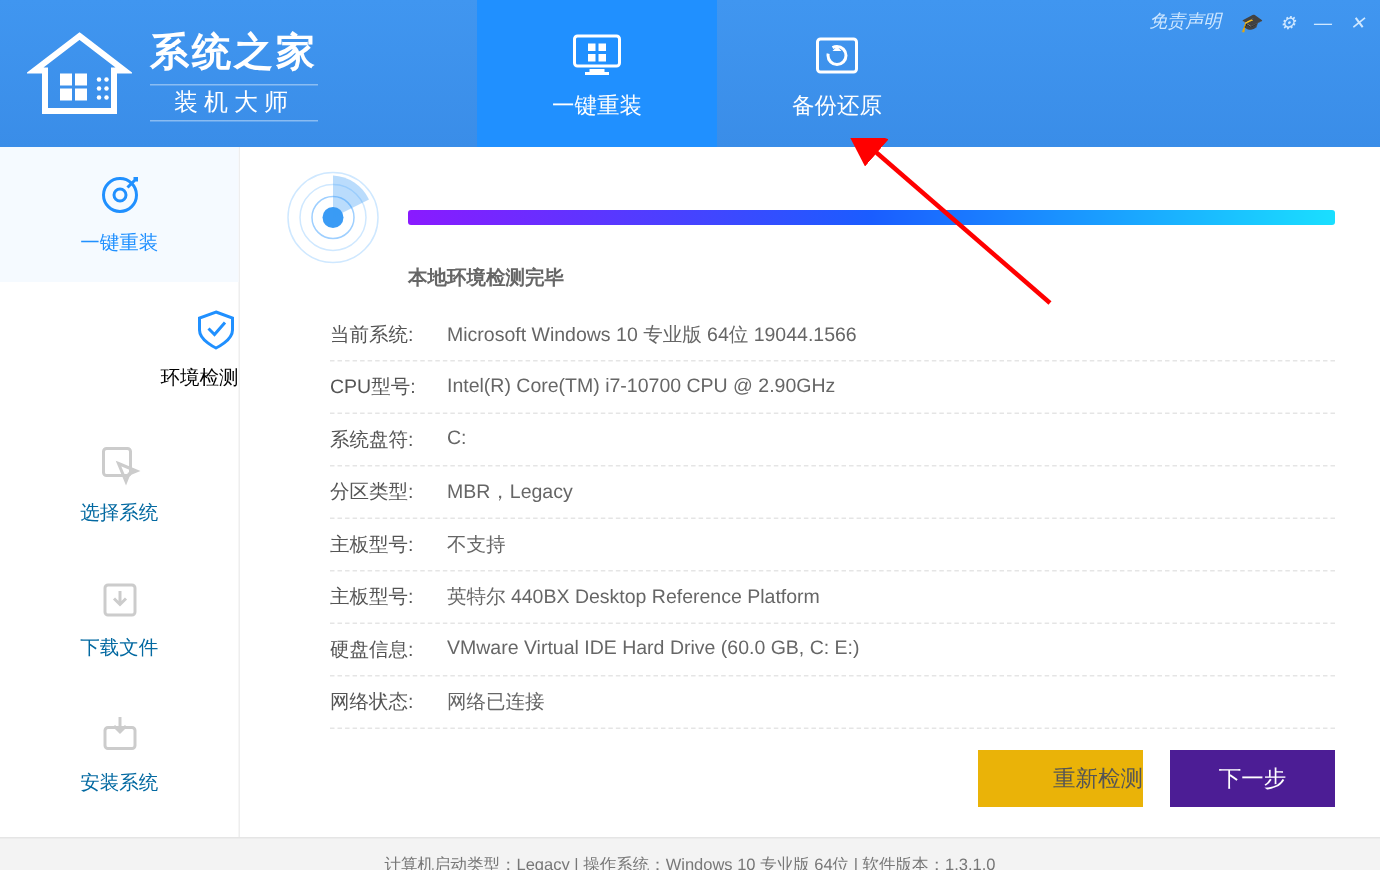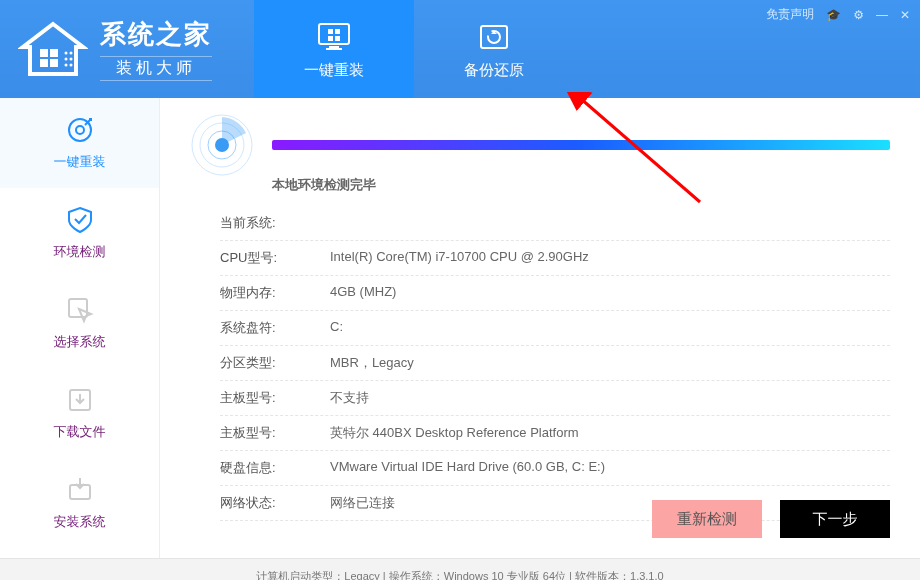--- a/index.html
+++ b/index.html
@@ -1,55 +1,55 @@
 <!DOCTYPE html>
 <html><head>
 <meta charset="utf-8">
 <style>
 * { margin: 0; padding: 0; box-sizing: border-box; font-family: "Microsoft YaHei", sans-serif; }
 body { width: 920px; height: 580px; overflow: hidden; background: #fff; }
 
 .header { height: 98px; background: linear-gradient(to bottom, #4096f0, #3a8de8); display: flex; align-items: stretch; position: relative; }
-.logo-area { width: 254px; display: flex; align-items: center; padding-left: 18px; }
+.logo-area { width: 318px; display: flex; align-items: center; padding-left: 18px; }
 .logo-icon { width: 70px; height: 60px; margin-right: 12px; }
 .logo-text { color: #fff; }
 .logo-title { font-size: 26px; font-weight: bold; letter-spacing: 2px; }
 .logo-sub { font-size: 16px; letter-spacing: 4px; border-top: 1px solid rgba(255,255,255,0.4); border-bottom: 1px solid rgba(255,255,255,0.4); padding: 1px 0; margin-top: 4px; text-align: center; }
 
 .top-tabs { flex: 1; display: flex; align-items: stretch; }
 .top-tab { flex: 0 0 160px; display: flex; flex-direction: column; align-items: center; justify-content: center; color: #fff; cursor: pointer; gap: 6px; }
 .top-tab.active { background: #2090ff; }
 .top-tab-icon { width: 36px; height: 36px; }
 .top-tab-label { font-size: 15px; }
 
 .title-controls { position: absolute; top: 6px; right: 10px; display: flex; align-items: center; gap: 12px; color: #d0e8ff; font-size: 12px; }
-.tc-item { cursor: pointer; }
+.tc-item { cursor: pointer; font-style: italic; }
 
 .body { display: flex; height: 460px; }
 .sidebar { width: 160px; border-right: 1px solid #eee; padding-top: 0; }
-.side-item { height: 90px; display: flex; flex-direction: column; align-items: center; justify-content: center; gap: 8px; color: #701a75; font-size: 13px; cursor: pointer; }
+.side-item { height: 90px; display: flex; flex-direction: column; align-items: center; justify-content: center; gap: 8px; color: #0369a1; font-size: 13px; cursor: pointer; }
 .side-item.done { color: #2090ff; background: #f5faff; }
-.side-item.active { color: #701a75; }
+.side-item.active { color: #000000; align-items: flex-end; }
 .side-icon { width: 30px; height: 30px; }
 
 .main { flex: 1; padding: 12px 30px 12px 30px; position: relative; }
 .progress-row { display: flex; align-items: center; gap: 18px; height: 70px; }
 .radar { width: 64px; height: 64px; }
 .progress-bar { flex: 1; height: 10px; background: linear-gradient(to right, #8a1aff, #1a5dff, #1adfff); border-radius: 2px; }
 .progress-status { margin-left: 82px; color: #666; font-size: 13px; margin-top: -4px; margin-bottom: 12px; font-weight: bold; }
 
 .info-table { margin-left: 30px; margin-top: 8px; }
-.info-row { display: flex; padding: 8px 0; border-bottom: 1px dashed #e5e5e5; font-size: 13px; gap: 32px; }
+.info-row { display: flex; padding: 8px 0; border-bottom: 1px dashed #e5e5e5; font-size: 13px; }
 .info-label { width: 78px; color: #555; }
 .info-value { color: #666; }
 
 .actions { position: absolute; bottom: 20px; right: 30px; display: flex; gap: 18px; }
 .btn { width: 110px; height: 38px; border: none; font-size: 15px; cursor: pointer; }
-.btn-gray { background: #fca5a5; color: #555; }
-.btn-blue { background: #000000; color: #fff; }
+.btn-gray { background: #eab308; color: #555; text-align: right; }
+.btn-blue { background: #4c1d95; color: #fff; }
 
 .statusbar { height: 36px; background: #f3f3f3; color: #777; font-size: 11px; display: flex; align-items: center; justify-content: center; border-top: 1px solid #e5e5e5; }
 
 .arrow { position: absolute; top: 92px; left: 560px; pointer-events: none; }
 </style>
 </head>
 <body>
 
 <div class="header">
   <div class="logo-area">
@@ -151,28 +151,25 @@
         <circle cx="32" cy="32" r="7" fill="#3a9bf5"></circle>
         <path d="M32 32 L32 4 A28 28 0 0 1 56 20 Z" fill="#3a9bf5" opacity="0.35"></path>
       </svg>
       <div class="progress-bar"></div>
     </div>
     <div class="progress-status">本地环境检测完毕</div>
 
     <div class="info-table">
       <div class="info-row">
           <div class="info-label">当前系统:</div>
+          <div class="info-value">Microsoft Windows 10 专业版 64位 19044.1566</div>
         </div>
       <div class="info-row">
           <div class="info-label">CPU型号:</div>
           <div class="info-value">Intel(R) Core(TM) i7-10700 CPU @ 2.90GHz</div>
-        </div>
-      <div class="info-row">
-          <div class="info-label">物理内存:</div>
-          <div class="info-value">4GB (MHZ)</div>
         </div>
       <div class="info-row">
           <div class="info-label">系统盘符:</div>
           <div class="info-value">C:</div>
         </div>
       <div class="info-row">
           <div class="info-label">分区类型:</div>
           <div class="info-value">MBR，Legacy</div>
         </div>
       <div class="info-row">

